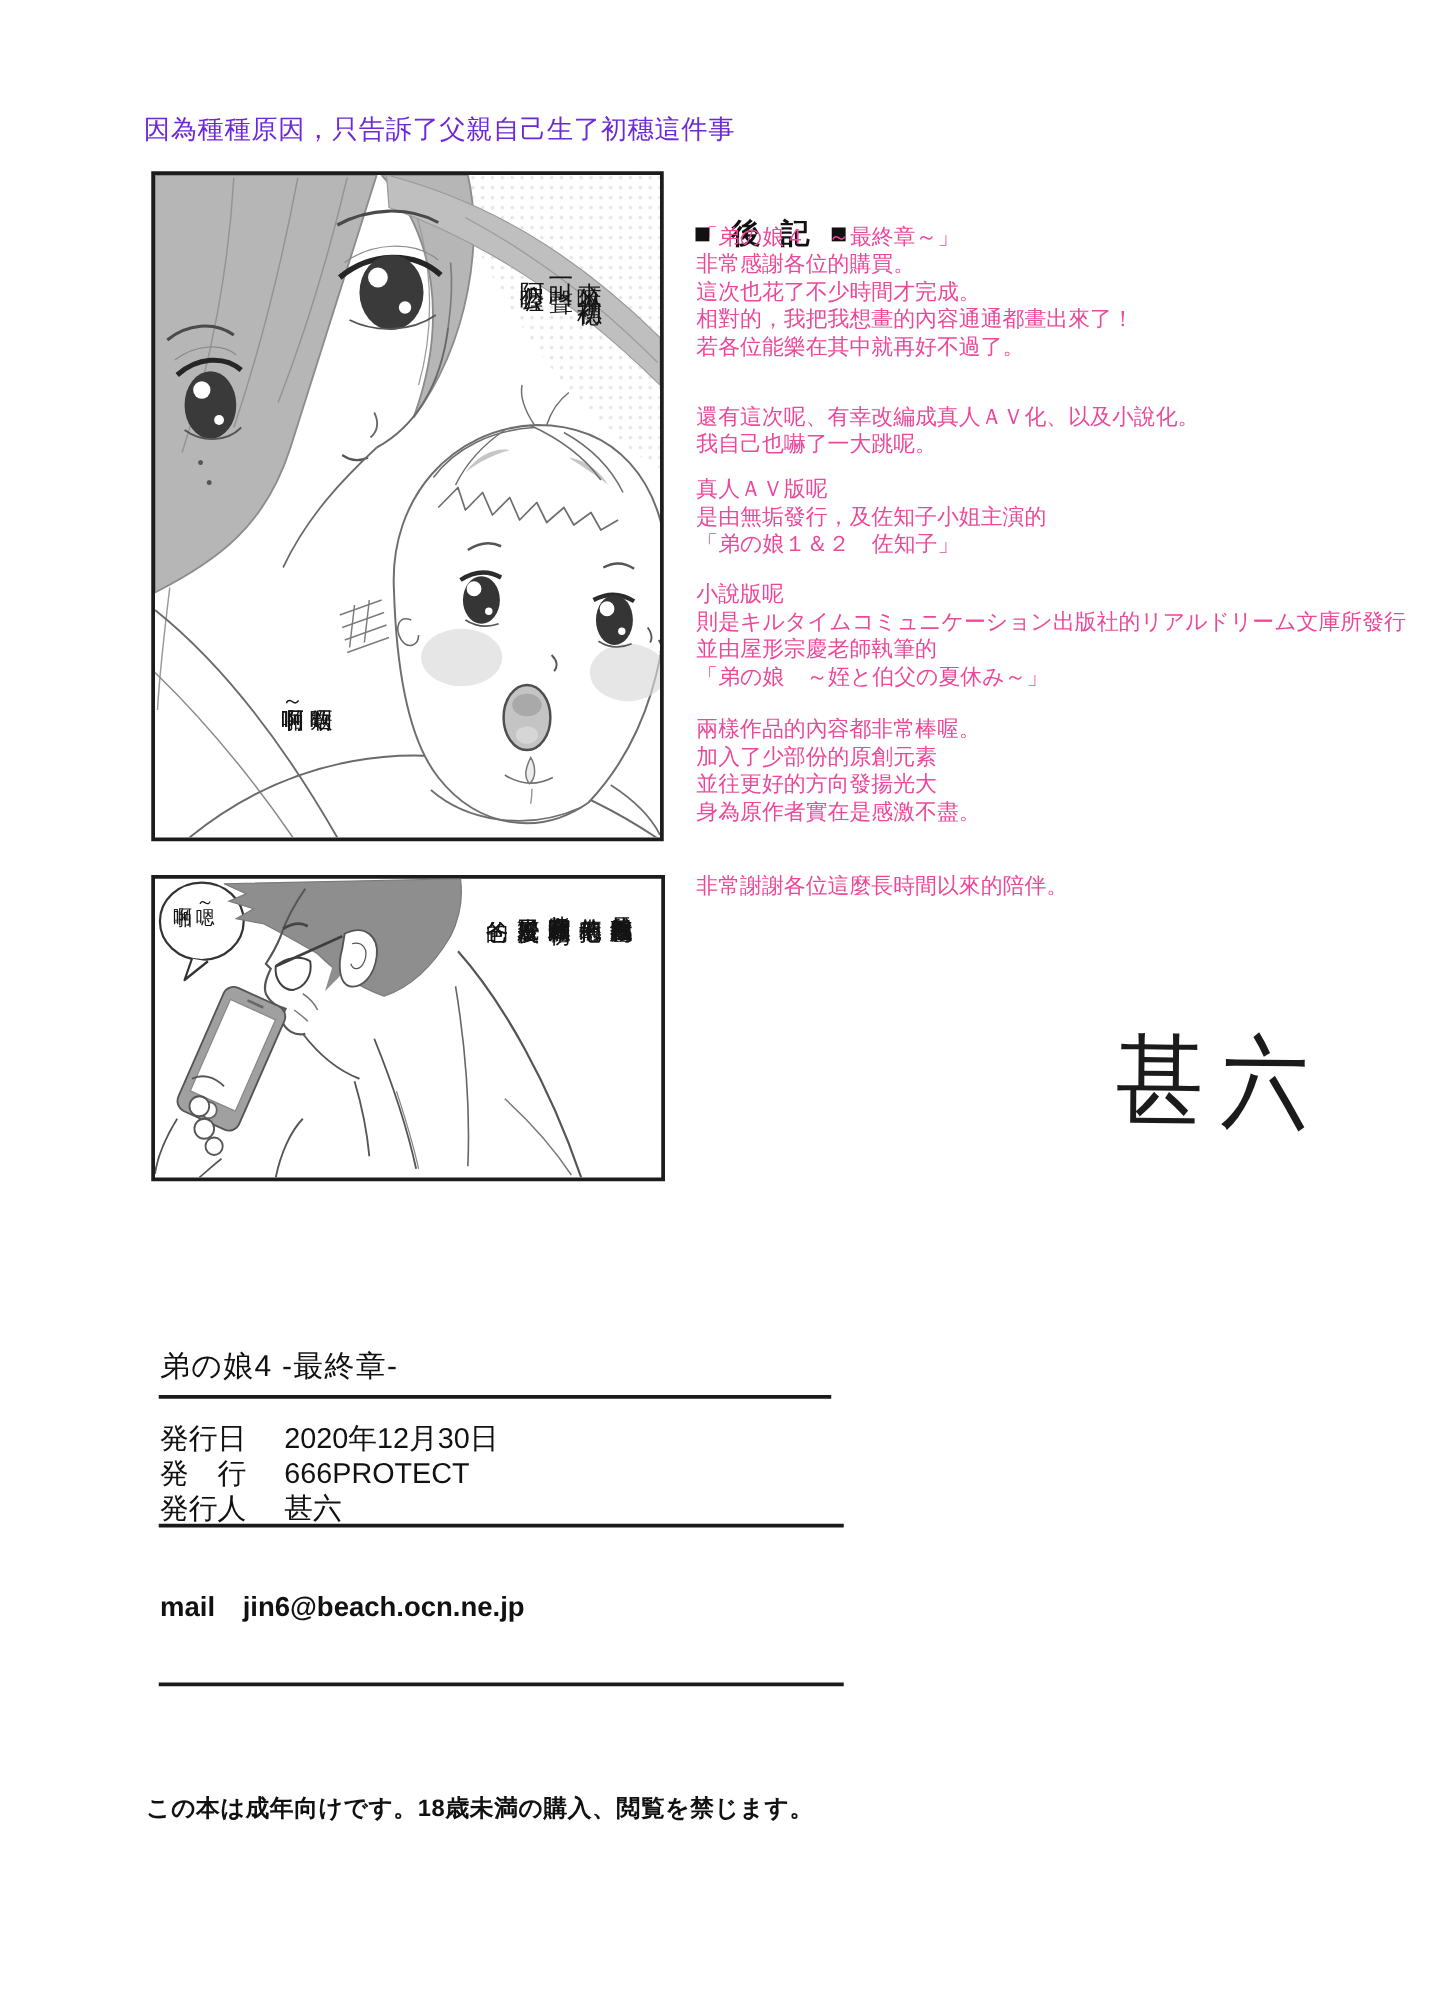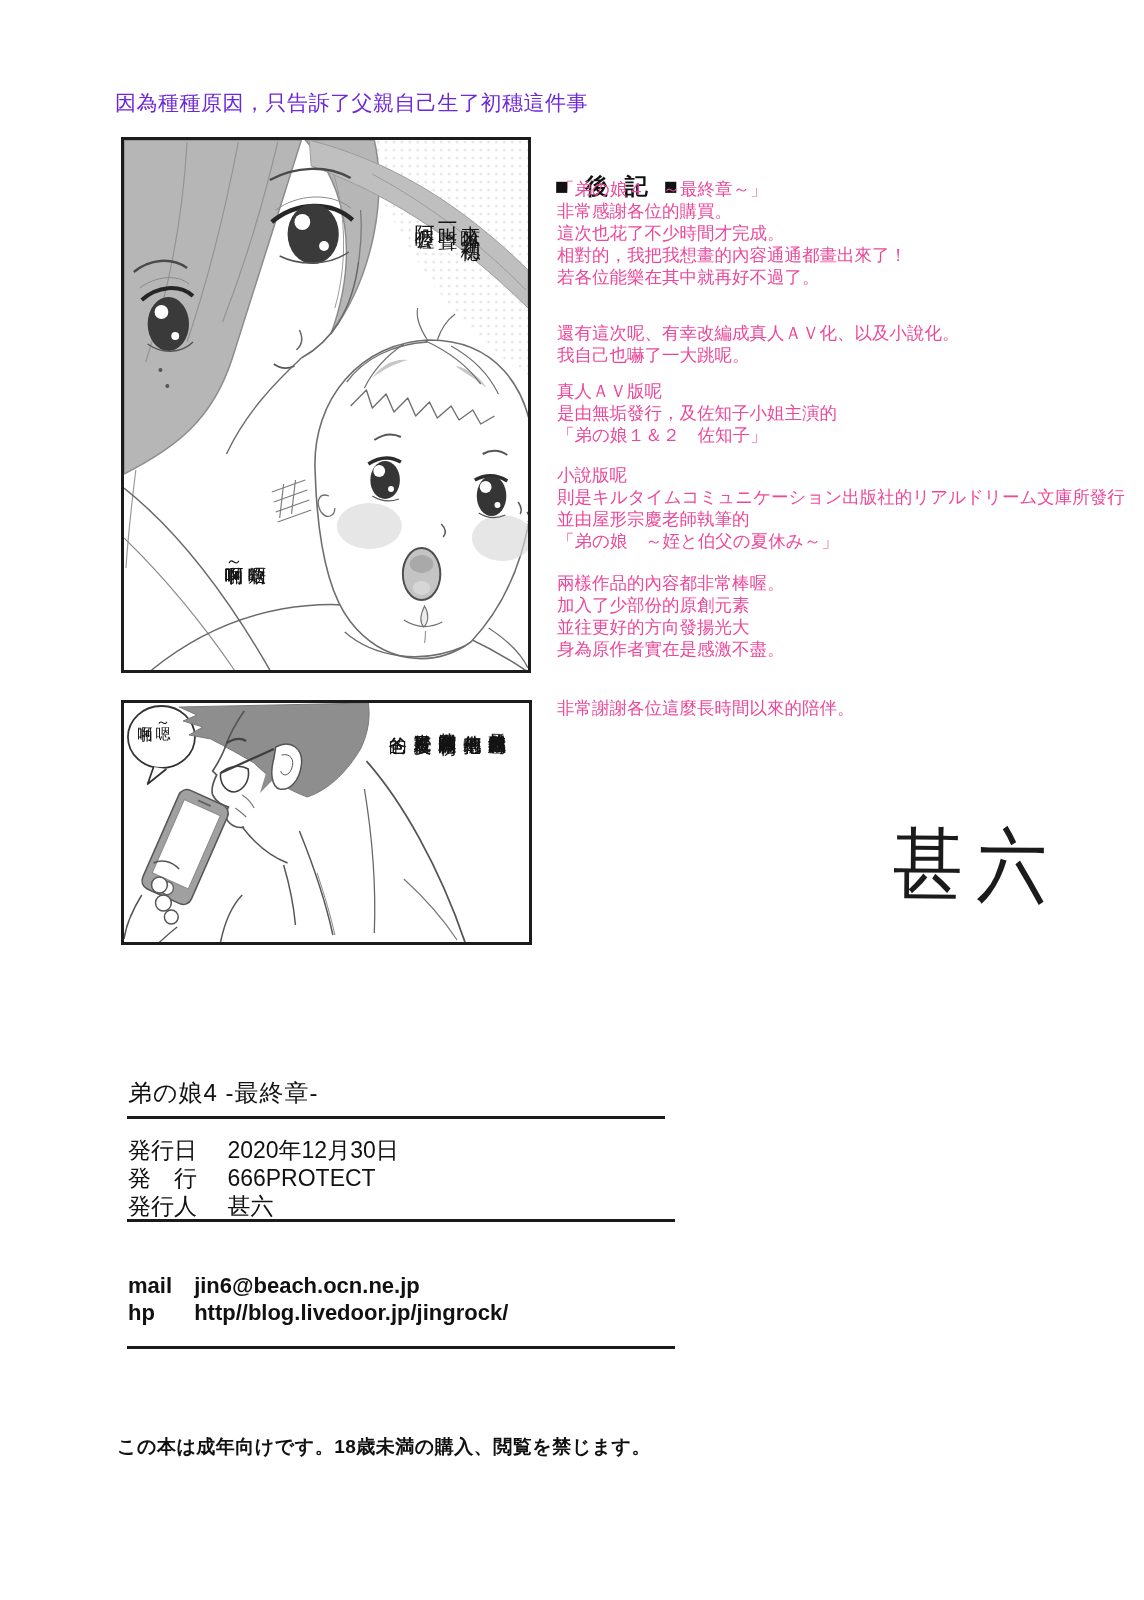--- a/index.html
+++ b/index.html
@@ -246,20 +246,16 @@
     <span class="val">甚六</span>
   </div>
 </div>
 <div class="rule" id="rule2"></div>
 
 <div id="contact-block">
   <div class="contact-row">
     <span class="lab">mail</span>
     <span class="val">jin6@beach.ocn.ne.jp</span>
   </div>
-  <div class="contact-row">
-    <span class="lab">hp</span>
-    <span class="val">http//blog.livedoor.jp/jingrock/</span>
-  </div>
 </div>
 <div class="rule" id="rule3"></div>
 
 <div id="warning">この本は成年向けです。18歳未満の購入、閲覧を禁じます。</div>
 
 </body></html>

